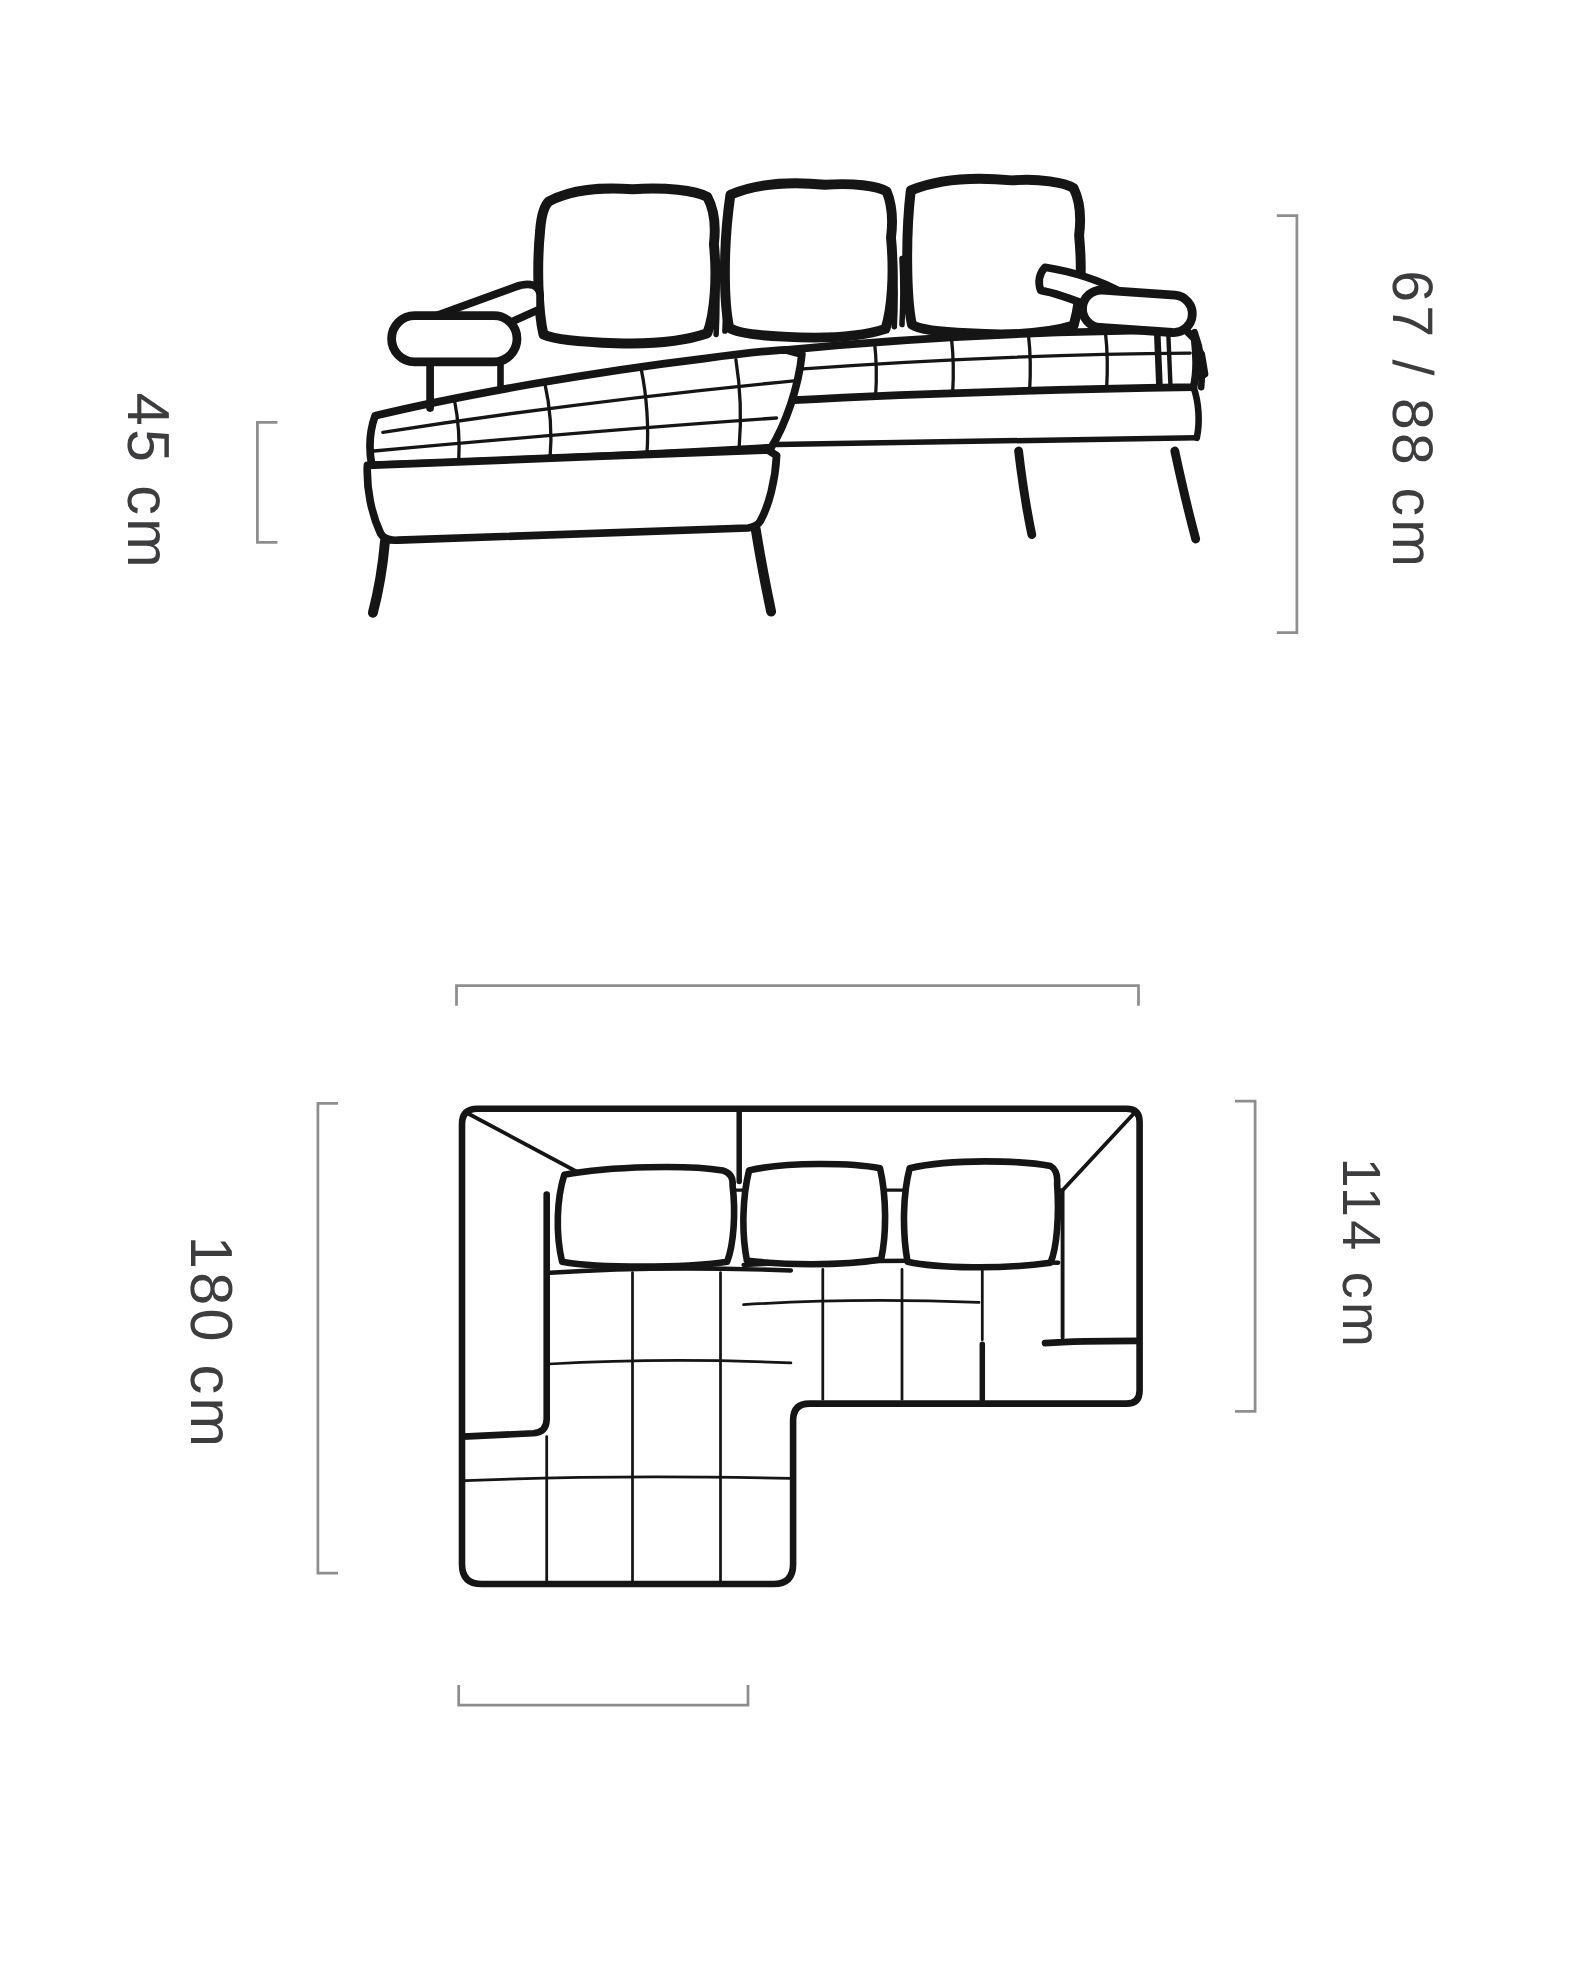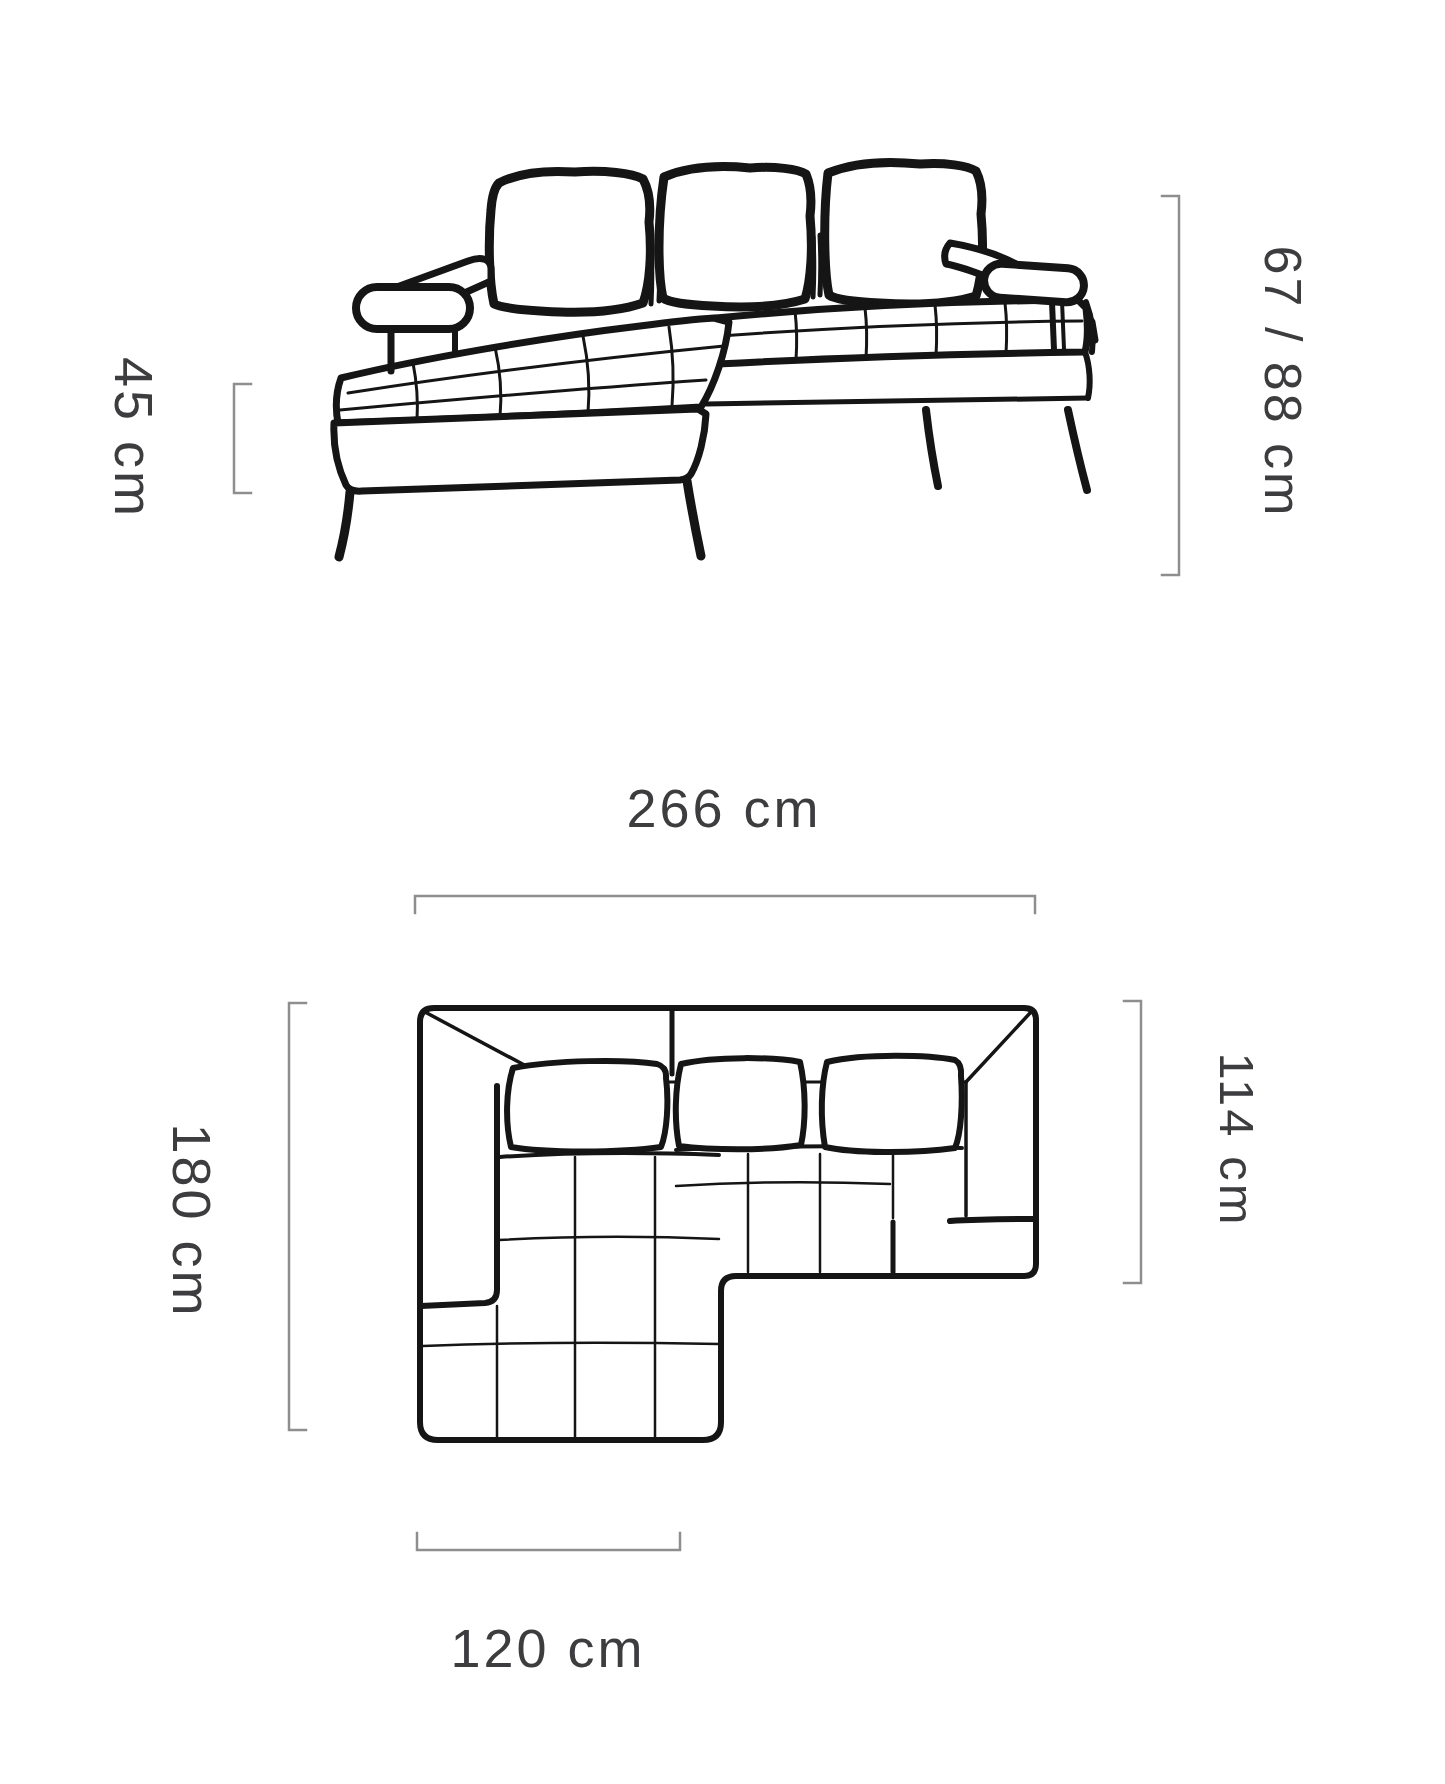--- a/index.html
+++ b/index.html
@@ -137,20 +137,18 @@
       <path class="measure" d="M 306,1003 L 289,1003 L 289,1430 L 306,1430"></path>
       <path class="measure" d="M 1124,1001 L 1141,1001 L 1141,1283 L 1124,1283"></path>
       <path class="measure" d="M 417,1533 L 417,1550 L 680,1550 L 680,1533"></path>
     </g>
   </svg>
 
   <div class="dim-label rot" style="left:134px; top:438px;">45 cm</div>
 
   <div class="dim-label rot md" style="left:1283px; top:382px;">67 / 88 cm</div>
 
-  <div class="dim-label" style="left:724px; top:808px;">266 cm</div>
 
   <div class="dim-label rot" style="left:192px; top:1221px;">180 cm</div>
 
   <div class="dim-label rot sm" style="left:1237px; top:1140px;">114 cm</div>
 
-  <div class="dim-label" style="left:548px; top:1648px;">120 cm</div>
 </div>
 
 </body></html>

